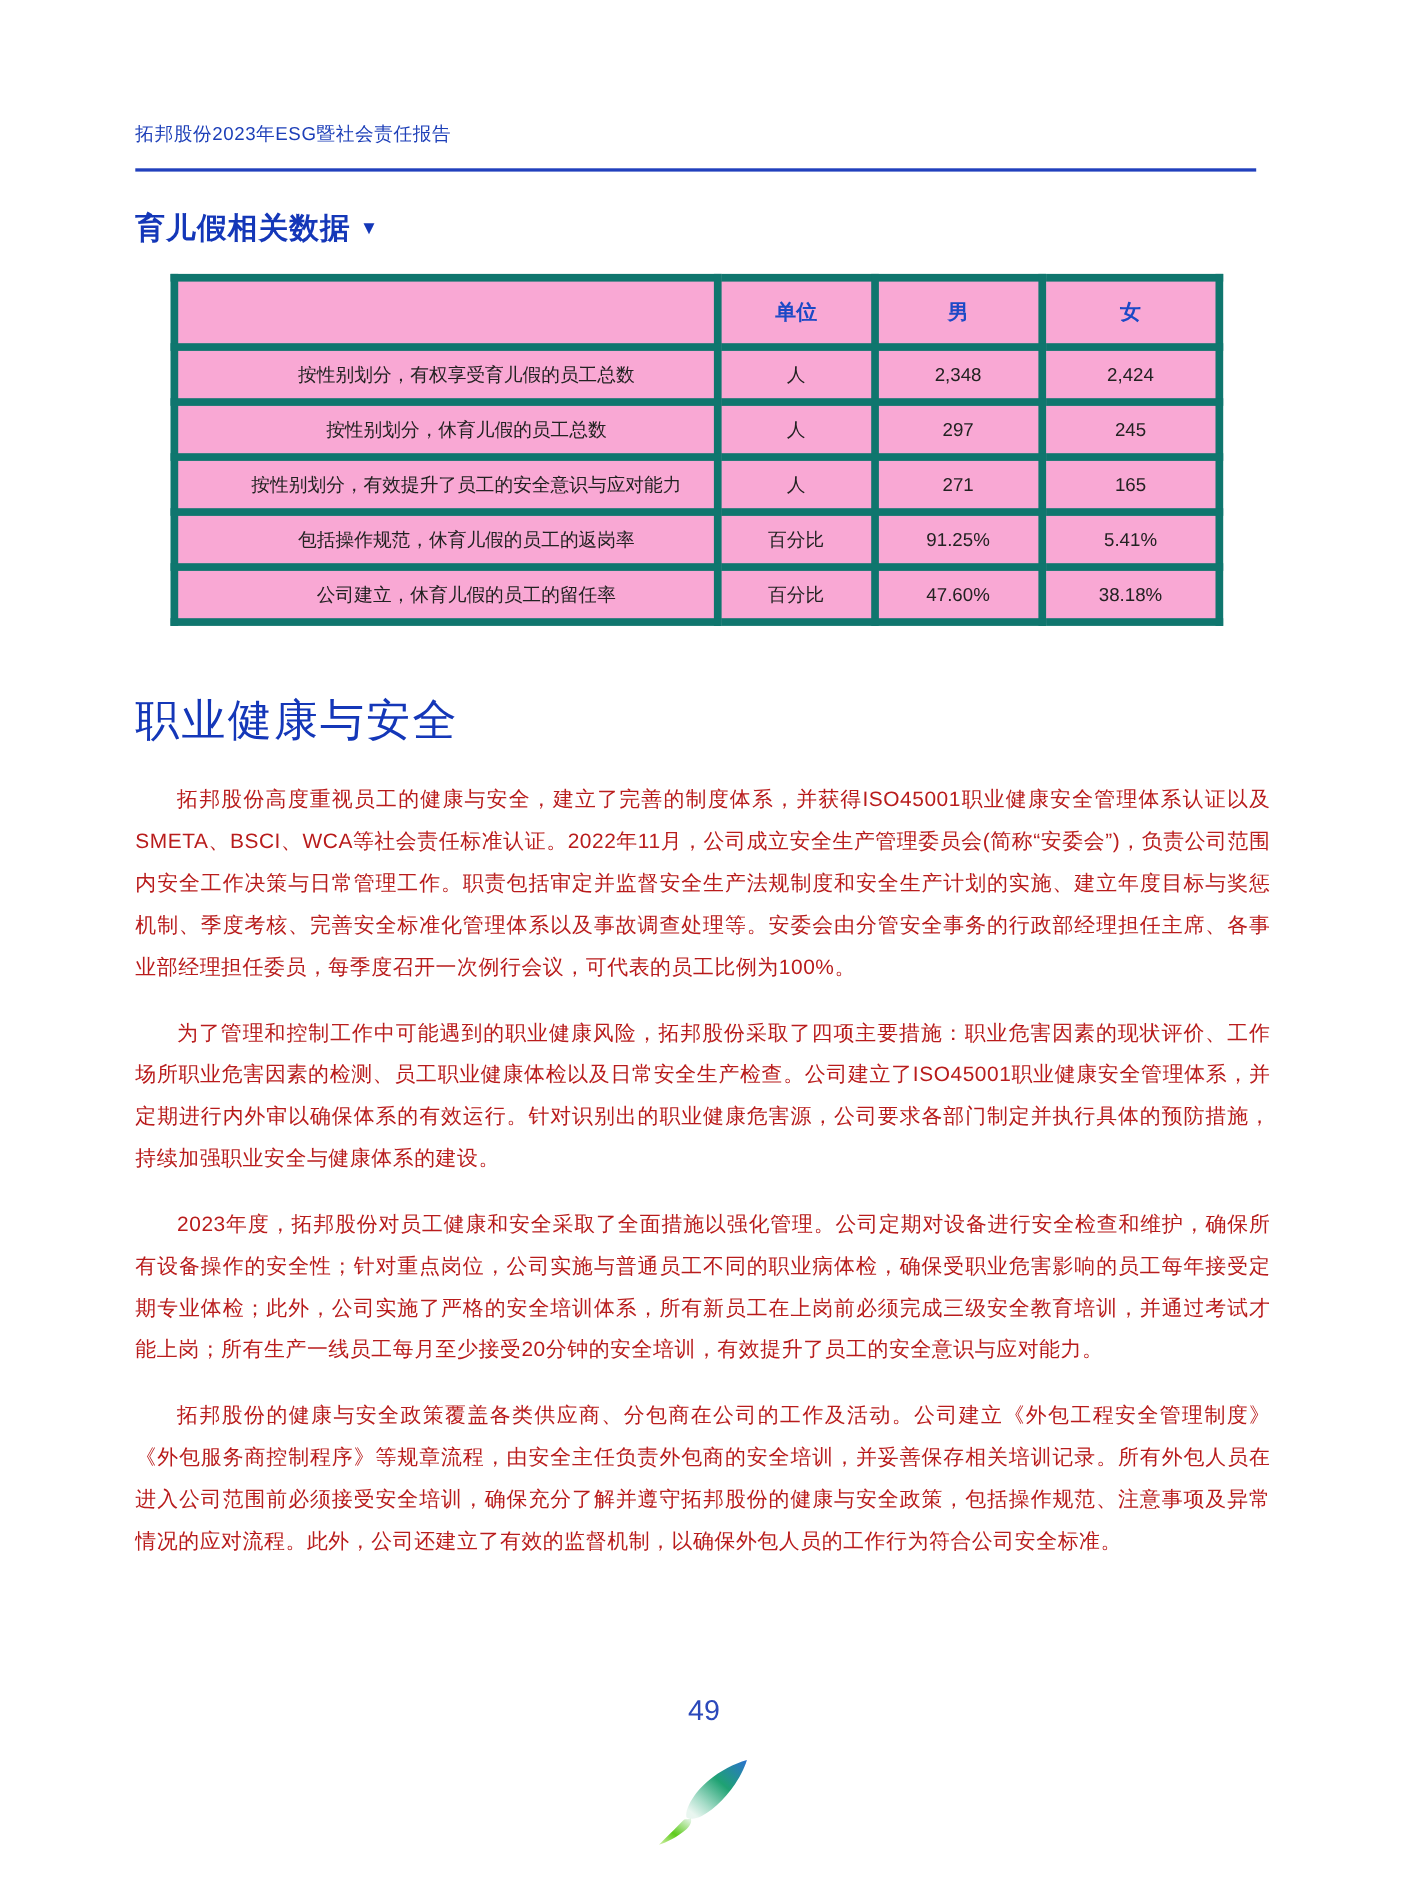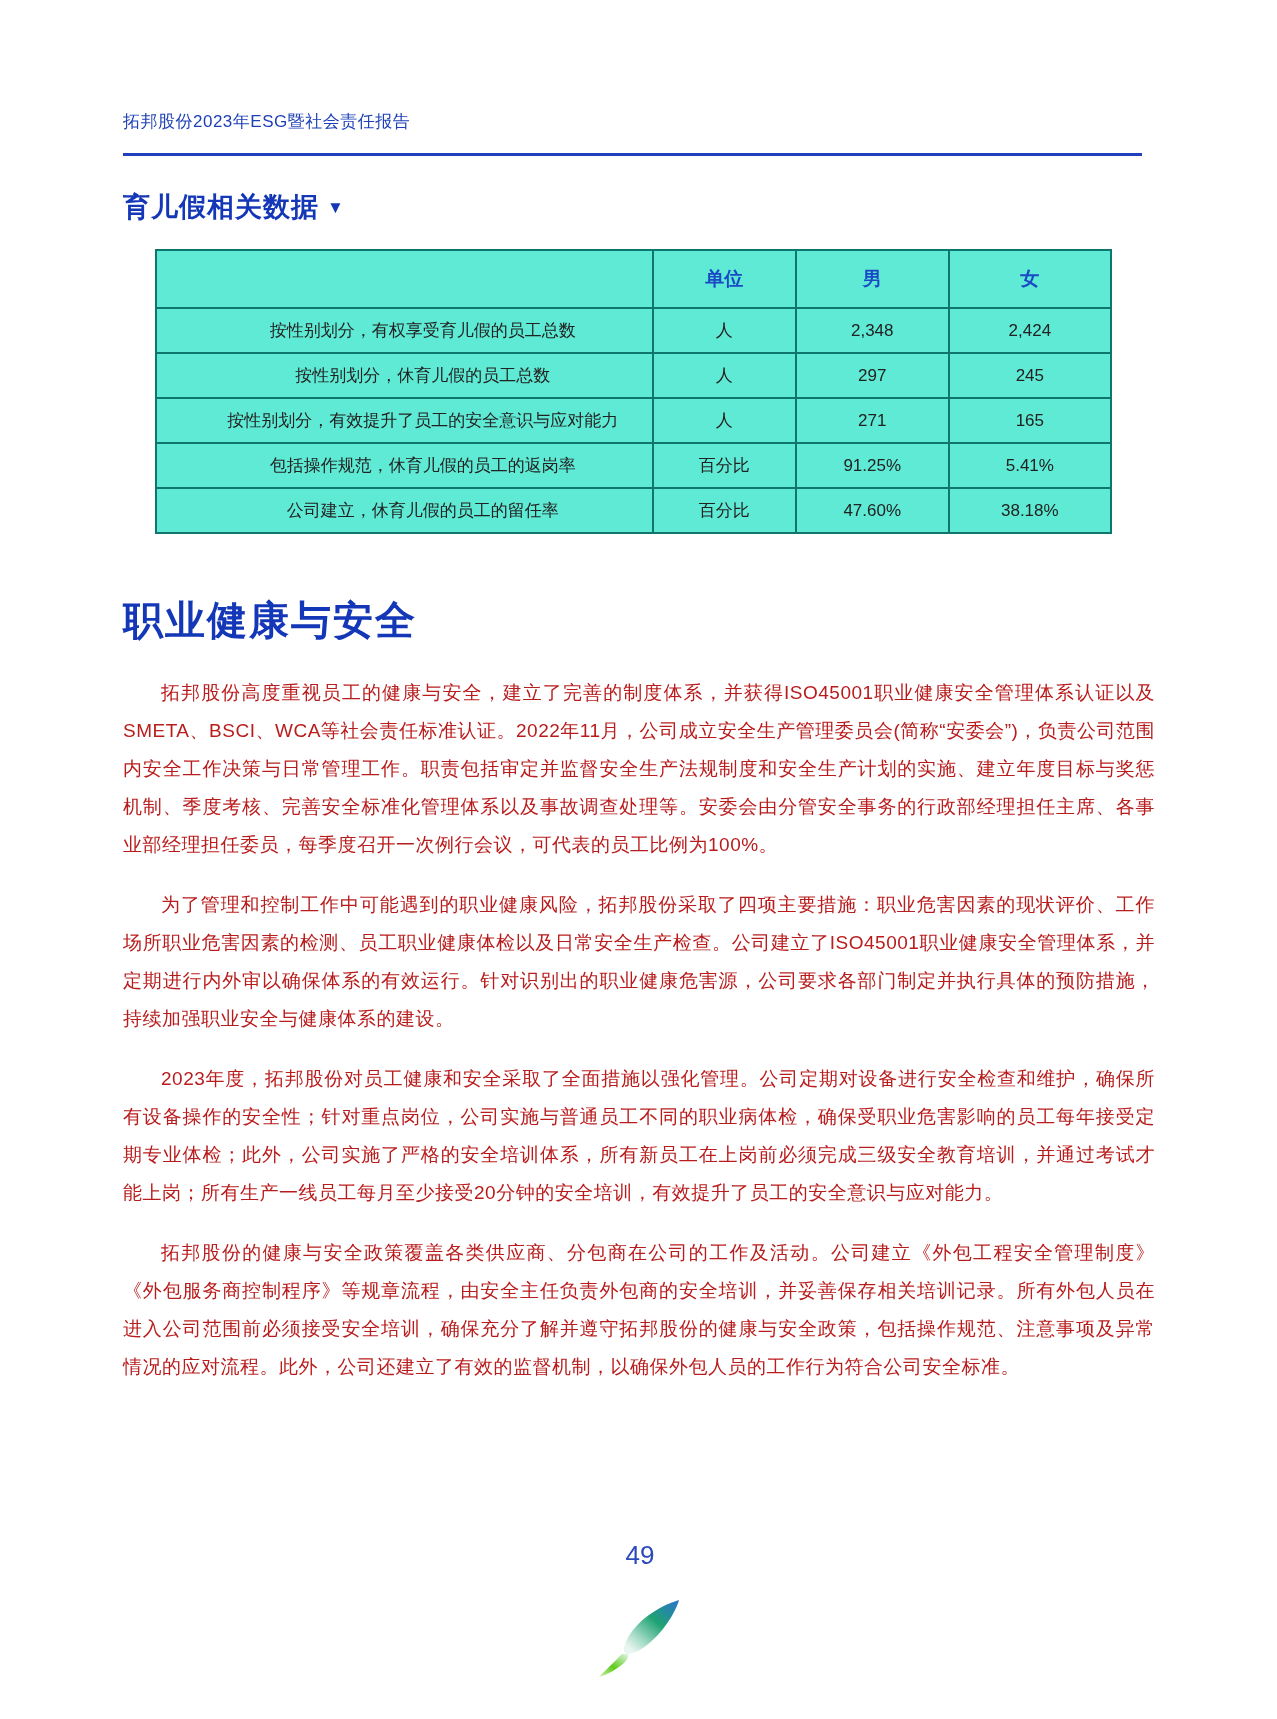--- a/index.html
+++ b/index.html
@@ -28,34 +28,34 @@
   }
   .sec-title .caret{font-size:17px;vertical-align:3px;margin-left:8px;}
 
   table.pl{
     margin:24px 0 0 32px;
     width:957px;border-collapse:collapse;table-layout:fixed;
   }
   table.pl col.c0{width:52%;} table.pl col.c1{width:15%;}
   table.pl col.c2{width:16%;} table.pl col.c3{width:17%;}
   table.pl th,table.pl td{
-    border:2px solid #0f766e;background:#5eead4;
+    border:7px solid #0f766e;background:#f9a8d4;
   }
   table.pl th{
     height:54px;color:#1b49c6;font-size:19px;font-weight:700;text-align:center;
   }
   table.pl td{
     height:41px;color:#222222;font-size:17px;text-align:center;font-weight:400;
   }
   table.pl td.lbl{text-align:center;padding-left:38px;}
 
   
   h1.ohs{
     margin:62px 0 0 0;
-    color:#1437b8;font-size:40px;font-weight:700;letter-spacing:2px;line-height:1.2;
+    color:#1437b8;font-size:40px;font-weight:400;letter-spacing:2px;line-height:1.2;
   }
   p.body{
     margin:22px 0 0 0;
     color:#b91c1c;font-size:19px;line-height:38px;
     text-align:justify;text-indent:2em;letter-spacing:.5px;
   }
   p.body.first{margin-top:30px;}
 
   
   .leaf{position:absolute;left:594px;top:1596px;width:90px;height:85px;}

